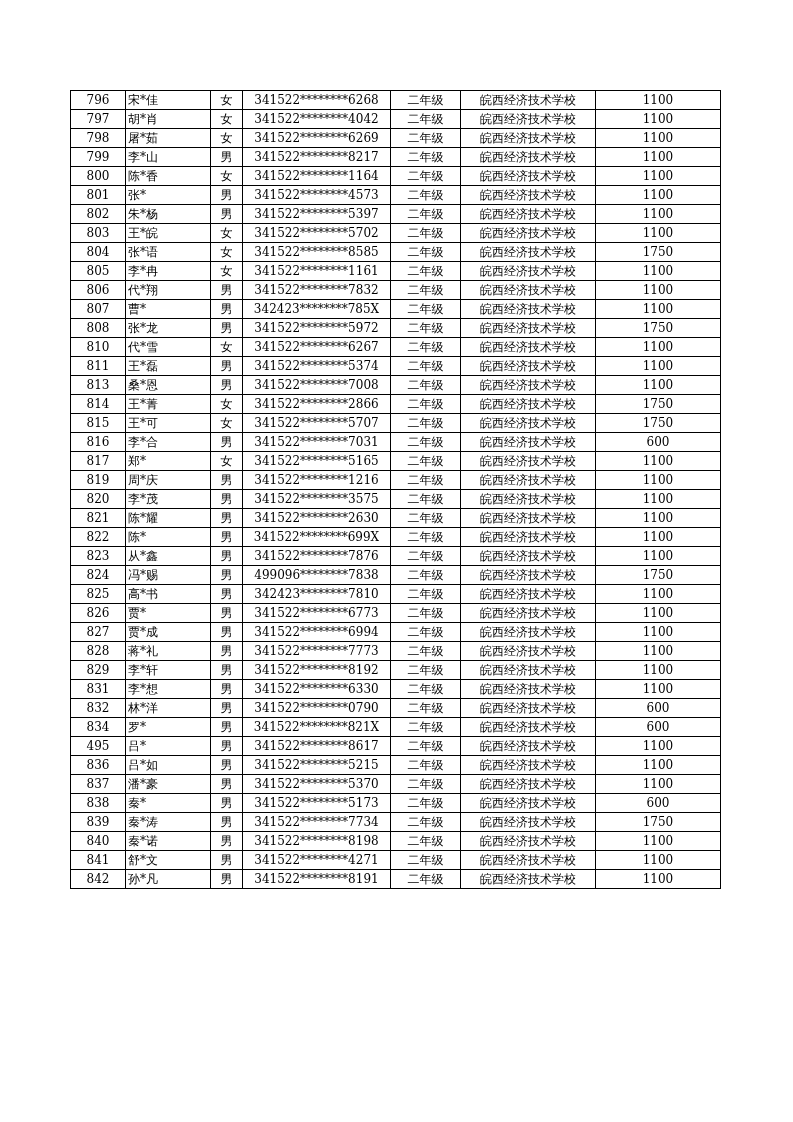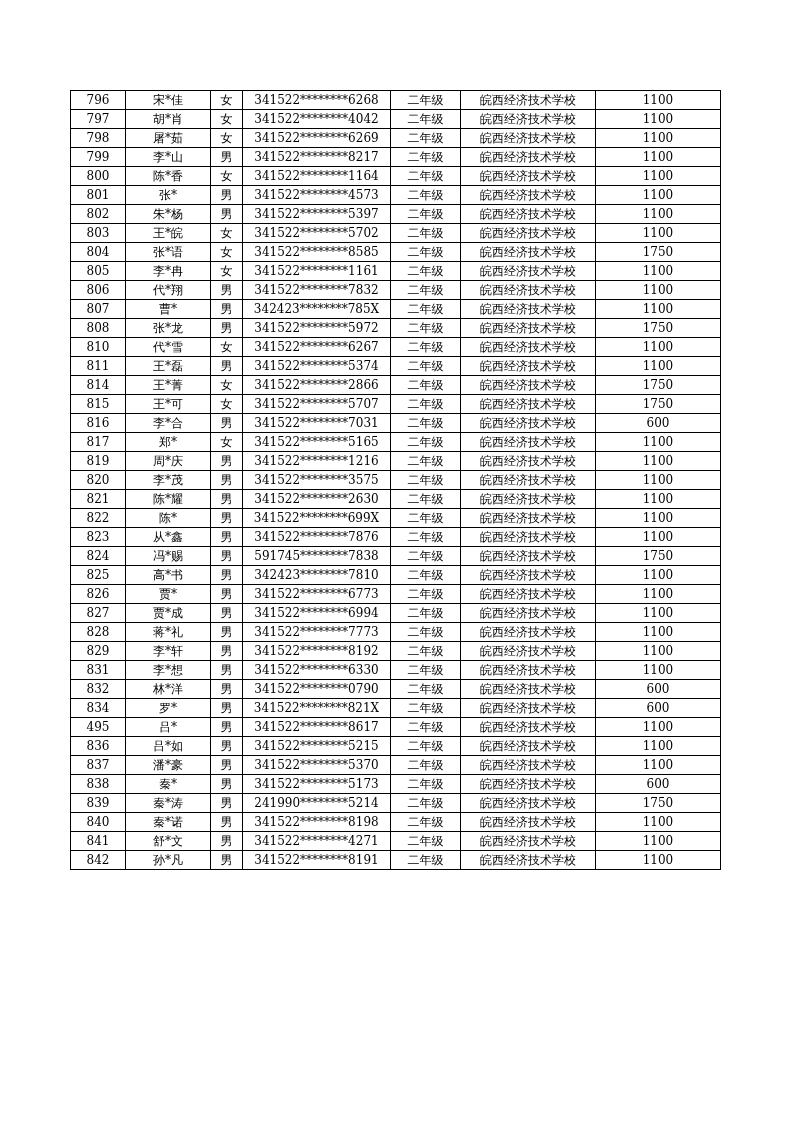--- a/index.html
+++ b/index.html
@@ -29,21 +29,21 @@
     height: 18px;
     font-size: 12px;
     line-height: 18px;
     color: #000000;
     padding: 0 2px;
     white-space: nowrap;
     overflow: hidden;
     box-sizing: border-box;
   }
   td.c { text-align: center; }
-  td.l { text-align: center; margin-top: 27px; }
+  td.l { text-align: left; margin-top: 27px; }
 </style>
 </head>
 <body>
 
 <div class="page">
   <div class="sheet">
     <table class="roster">
       <colgroup>
         <col style="width:55px">
         <col style="width:85px">
@@ -183,20 +183,29 @@
           <tr>
             <td class="c">811</td>
             <td class="l">王*磊</td>
             <td class="c">男</td>
             <td class="c">341522********5374</td>
             <td class="c">二年级</td>
             <td class="c">皖西经济技术学校</td>
             <td class="c">1100</td>
           </tr>
           <tr>
+            <td class="c">813</td>
+            <td class="l">桑*恩</td>
+            <td class="c">男</td>
+            <td class="c">341522********7008</td>
+            <td class="c">二年级</td>
+            <td class="c">皖西经济技术学校</td>
+            <td class="c">1100</td>
+          </tr>
+          <tr>
             <td class="c">814</td>
             <td class="l">王*菁</td>
             <td class="c">女</td>
             <td class="c">341522********2866</td>
             <td class="c">二年级</td>
             <td class="c">皖西经济技术学校</td>
             <td class="c">1750</td>
           </tr>
           <tr>
             <td class="c">815</td>
@@ -267,21 +276,21 @@
             <td class="c">男</td>
             <td class="c">341522********7876</td>
             <td class="c">二年级</td>
             <td class="c">皖西经济技术学校</td>
             <td class="c">1100</td>
           </tr>
           <tr>
             <td class="c">824</td>
             <td class="l">冯*赐</td>
             <td class="c">男</td>
-            <td class="c">591745********7838</td>
+            <td class="c">499096********7838</td>
             <td class="c">二年级</td>
             <td class="c">皖西经济技术学校</td>
             <td class="c">1750</td>
           </tr>
           <tr>
             <td class="c">825</td>
             <td class="l">高*书</td>
             <td class="c">男</td>
             <td class="c">342423********7810</td>
             <td class="c">二年级</td>
@@ -384,21 +393,21 @@
             <td class="c">男</td>
             <td class="c">341522********5173</td>
             <td class="c">二年级</td>
             <td class="c">皖西经济技术学校</td>
             <td class="c">600</td>
           </tr>
           <tr>
             <td class="c">839</td>
             <td class="l">秦*涛</td>
             <td class="c">男</td>
-            <td class="c">241990********5214</td>
+            <td class="c">341522********7734</td>
             <td class="c">二年级</td>
             <td class="c">皖西经济技术学校</td>
             <td class="c">1750</td>
           </tr>
           <tr>
             <td class="c">840</td>
             <td class="l">秦*诺</td>
             <td class="c">男</td>
             <td class="c">341522********8198</td>
             <td class="c">二年级</td>

